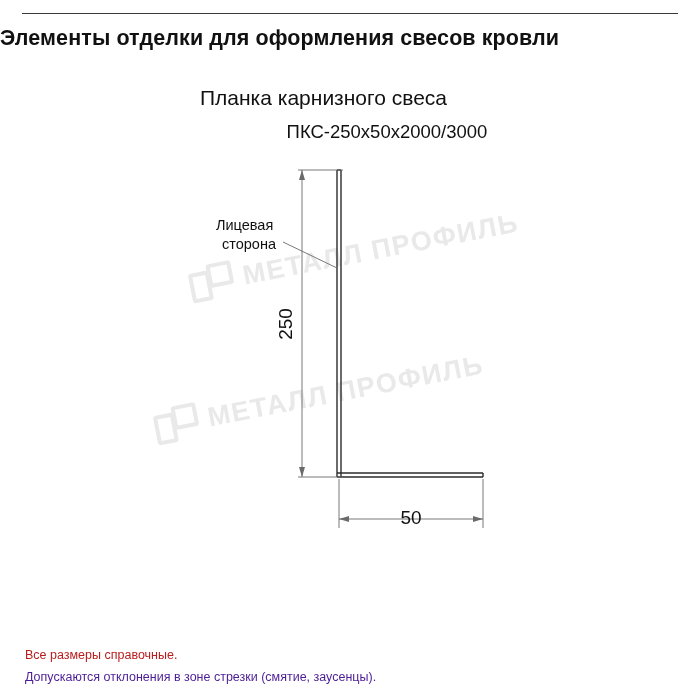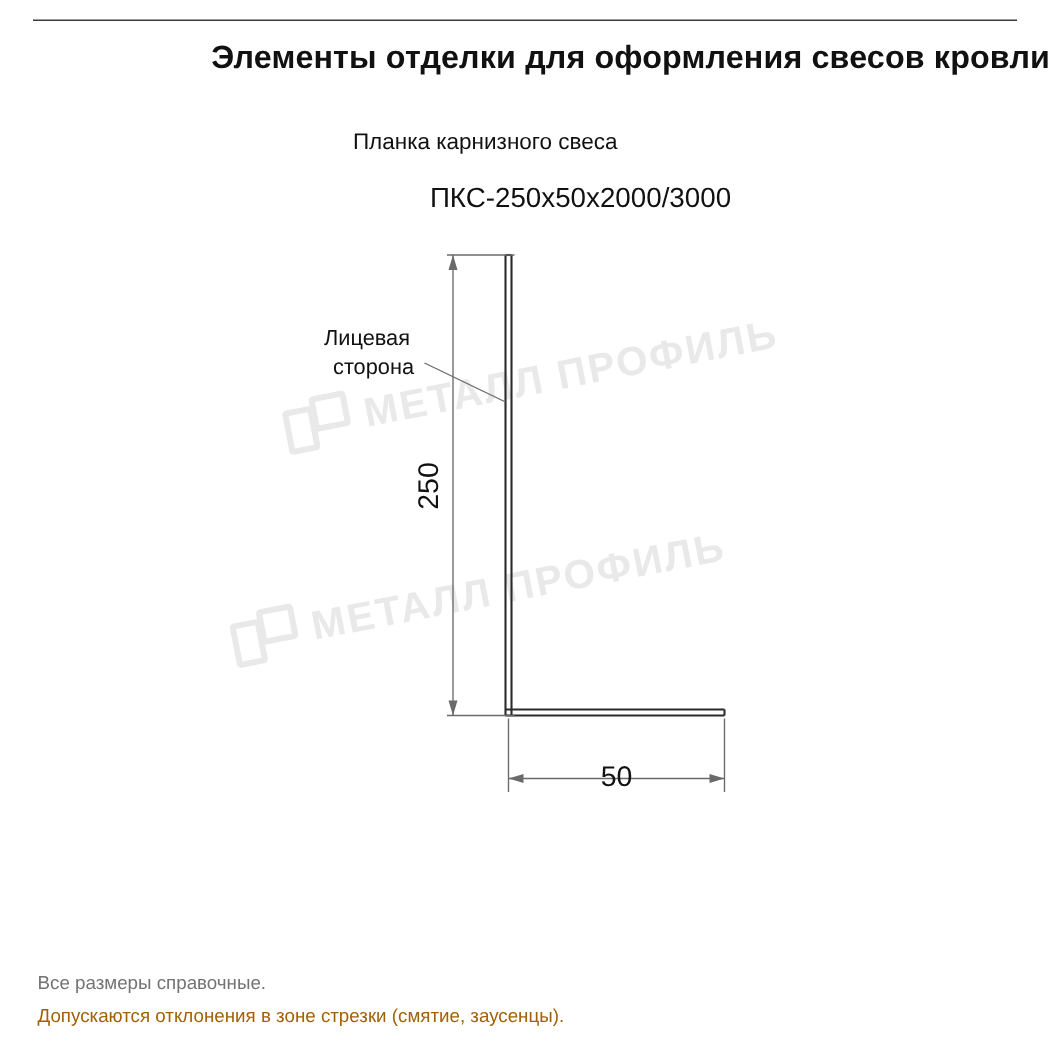--- a/index.html
+++ b/index.html
@@ -32,33 +32,33 @@
     height: 1px;
     background: #3a3a3a;
   }
 
   
   .title {
     position: absolute;
     left: 0;
     top: 26px;
     width: 700px;
-    text-align: right;
+    text-align: left;
     font-size: 21.5px;
     font-weight: bold;
     letter-spacing: 0.1px;
     color: #111;
   }
   .subtitle-1 {
     position: absolute;
     left: 0;
     top: 86px;
     width: 647px;
     text-align: center;
-    font-size: 15px;
+    font-size: 21px;
     color: #111;
   }
   .subtitle-2 {
     position: absolute;
     left: 0;
     top: 121px;
     width: 700px;
     text-align: center;
     font-size: 18.5px;
     color: #111;
@@ -98,28 +98,28 @@
 
   
   .drawing { position: absolute; left: 0; top: 0; width: 700px; height: 700px; }
 
   
   .note-1 {
     position: absolute;
     left: 25px;
     top: 648px;
     font-size: 12.5px;
-    color: #737373;
+    color: #b91c1c;
   }
   .note-2 {
     position: absolute;
     left: 25px;
     top: 670px;
     font-size: 12.5px;
-    color: #a16207;
+    color: #4c1d95;
   }
 </style>
 </head>
 <body>
 
 <div class="page">
 
   <div class="top-rule"></div>
 
   <div class="title">Элементы отделки для оформления свесов кровли</div>

